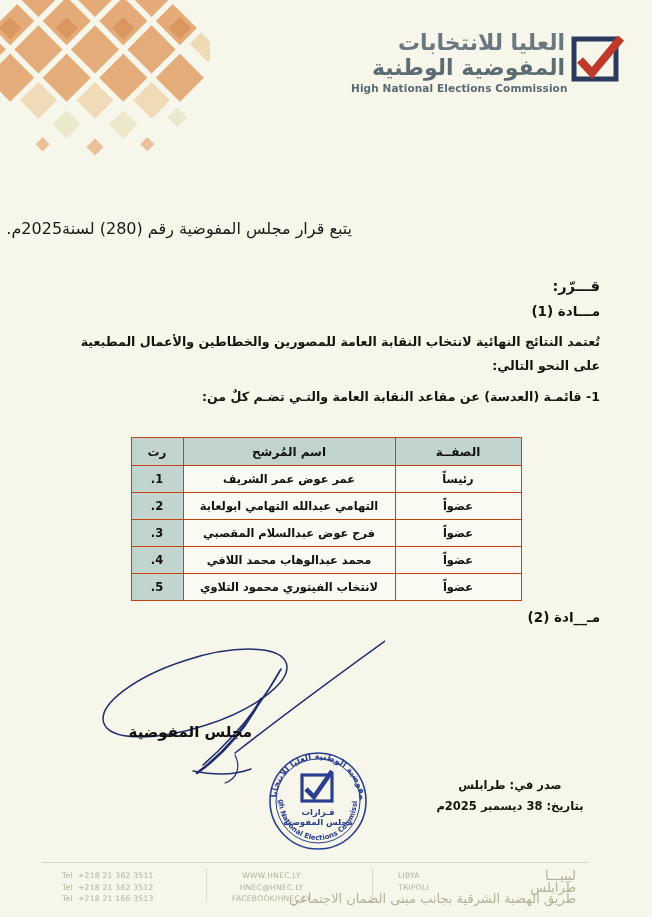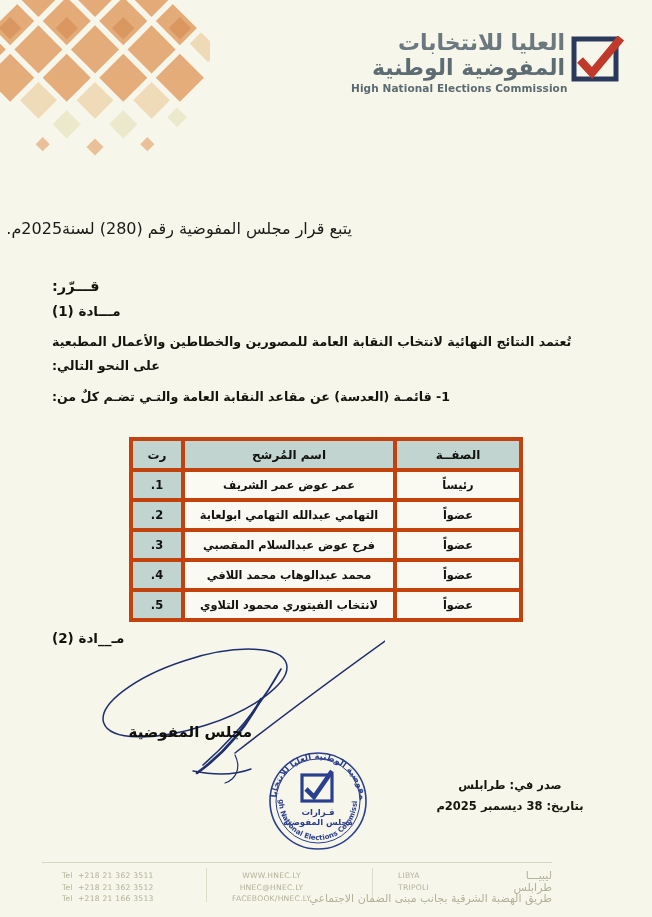--- a/index.html
+++ b/index.html
@@ -91,48 +91,48 @@
   
   #body-wrap {
     position: absolute;
     left: 52px;
     right: 52px;
     top: 278px;
     direction: rtl;
     color: #14140f;
   }
   .center-head {
-    text-align: left;
+    text-align: right;
     font-weight: bold;
     font-size: 14px;
     margin: 0;
     letter-spacing: 1px;
   }
   #qarrar { font-size: 14.5px; margin-bottom: 9px; letter-spacing: 3px; }
   #article1-title { font-size: 13.5px; margin-bottom: 11px; letter-spacing: 1.2px; }
   .para {
-    text-align: left;
+    text-align: right;
     font-weight: bold;
     font-size: 12.6px;
     line-height: 24px;
     margin: 0 0 7px 0;
   }
   #list-lead { margin-bottom: 28px; letter-spacing: 0.3px; }
 
   
   #results-table {
     width: 390px;
     margin: 0 auto;
     border-collapse: collapse;
     table-layout: fixed;
     background: #fbfaf0;
   }
   #results-table th,
   #results-table td {
-    border: 4px solid #c2410c;
+    border: 1px solid #c2410c;
     text-align: center;
     font-weight: bold;
     color: #12120e;
     height: 26px;
     padding: 0 3px;
     font-size: 11.4px;
   }
   #results-table thead th {
     background: #c2d4d0;
     font-size: 12px;
@@ -215,20 +215,21 @@
   }
 
   
   #footer {
     position: absolute;
     left: 0;
     top: 862px;
     width: 580px;
     height: 55px;
     direction: ltr;
+    padding-left: 36px;
   }
   #footer-rule {
     position: absolute;
     left: 42px;
     right: 28px;
     top: 0;
     height: 1px;
     background: #d7d6c2;
   }
   .foot-col {
@@ -240,24 +241,24 @@
     letter-spacing: 0.25px;
     white-space: nowrap;
   }
   #foot-tel { left: 62px; text-align: left; }
   #foot-tel .lbl { display: inline-block; width: 16px; }
   #foot-web { left: 232px; text-align: center; }
   #foot-en { left: 398px; text-align: left; }
   #foot-ar {
     position: absolute;
     top: 8px;
-    right: 28px;
+    right: 40px;
     text-align: right;
     direction: rtl;
-    font-size: 11px;
+    font-size: 13px;
     color: #b3b19a;
     line-height: 11.5px;
     white-space: nowrap;
   }
   .vdiv {
     position: absolute;
     top: 6px;
     width: 1px;
     height: 34px;
     background: #dedcc8;

